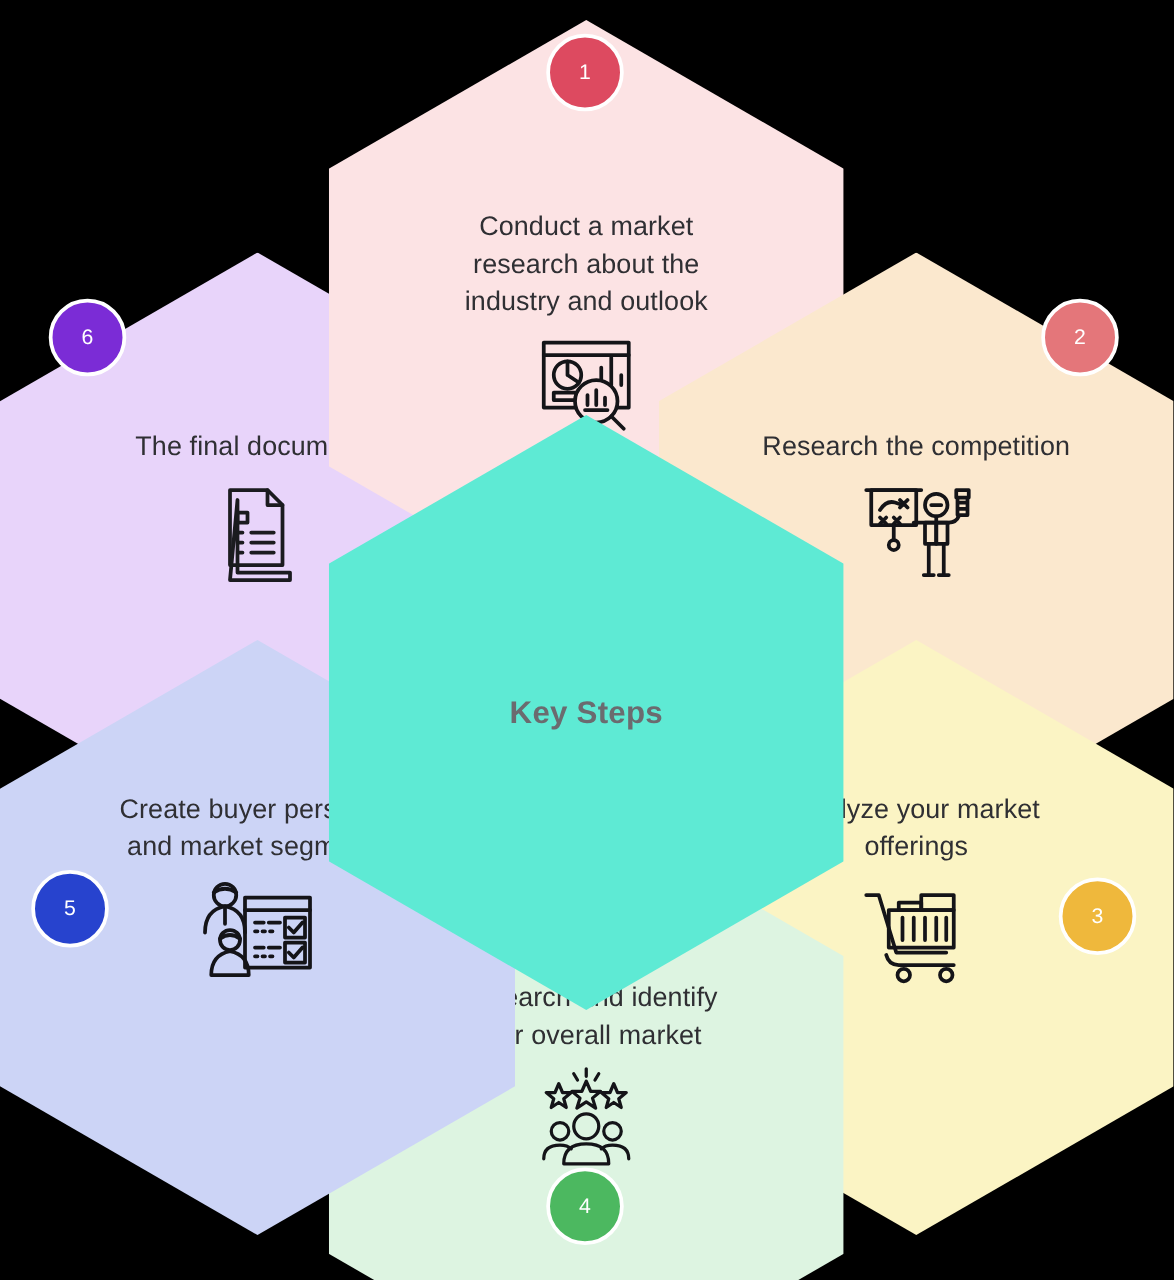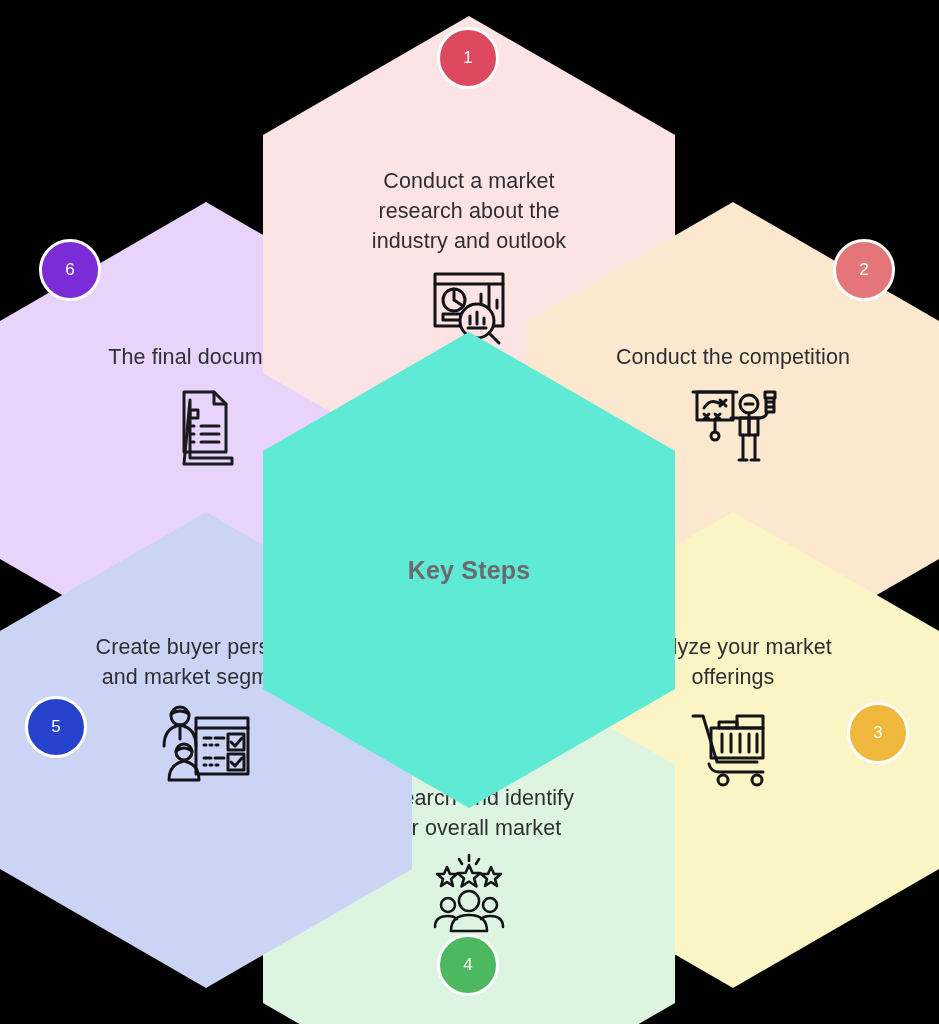--- a/index.html
+++ b/index.html
@@ -141,21 +141,21 @@
           <circle cx="54" cy="55" r="17" fill="#fce3e4"></circle>
           <path d="M47 58 v-8 M54 58 v-12 M61 58 v-6 M45 62 h18"></path>
           <path d="M66 67 l10 10"></path>
         </svg>
       </div>
     </div>
   </div>
 
   <div class="hex" id="hex2" style="background: rgb(251, 232, 206);">
     <div class="hex-body">
-      <div class="hex-label">Conduct the competition</div>
+      <div class="hex-label">Research the competition</div>
       <div class="hex-icon">
         <svg viewBox="0 0 92 86" fill="none" stroke="#141418" stroke-width="3" stroke-linecap="round" stroke-linejoin="round">
           <path d="M6 10 h44"></path>
           <rect x="10" y="10" width="36" height="28"></rect>
           <path d="M17 26 q5 -8 12 -6 l6 2"></path>
           <path d="M33 18 l6 6 M39 18 l-6 6"></path>
           <path d="M17 32 l5 5 M22 32 l-5 5 M28 32 l5 5 M33 32 l-5 5"></path>
           <path d="M28 38 v12"></path>
           <circle cx="28" cy="54" r="4"></circle>
           <circle cx="62" cy="22" r="9"></circle>

